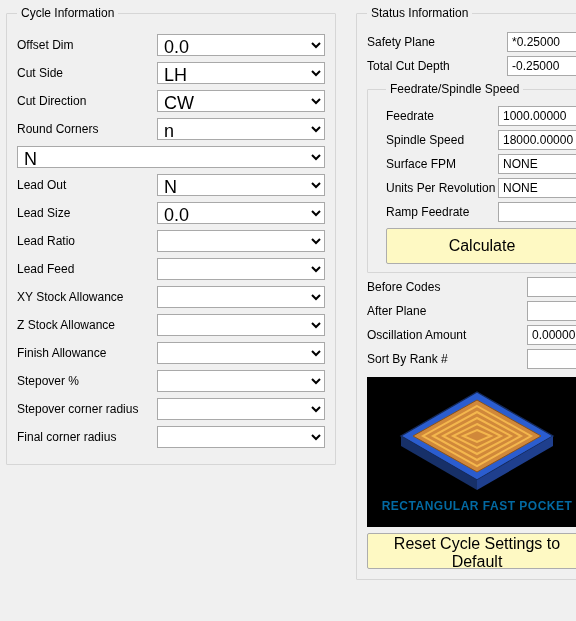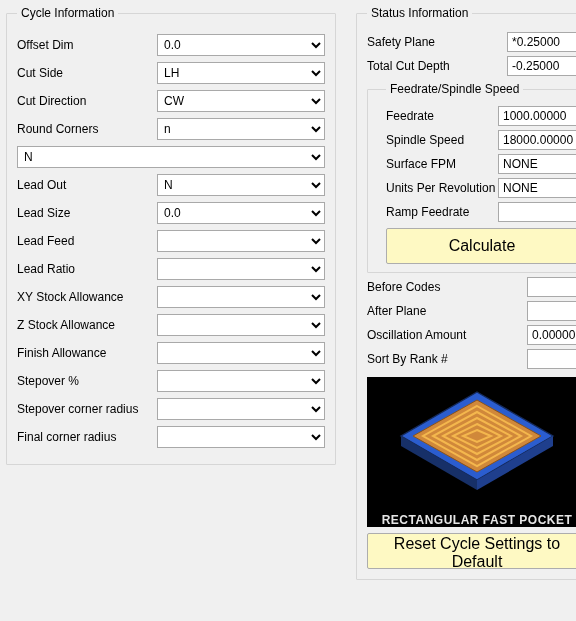--- a/index.html
+++ b/index.html
@@ -48,21 +48,21 @@
   }
   .right fieldset.inner .row .lbl {
     flex: 0 0 112px;
   }
   .right .row.sm .lbl {
     flex: 0 0 118px;
   }
   select.combo {
     flex: 1;
     height: 22px;
-    font-size: 12px;
+    font-size: 18px;
     background: #fff;
     border: 1px solid #a9a9a9;
     padding: 1px 2px;
   }
   input.field {
     flex: 1;
     height: 20px;
     font-size: 12px;
     background: #fff;
     border: 1px solid #a9a9a9;
@@ -96,25 +96,25 @@
     height: 150px;
     background: #000;
     margin: 8px 0 4px 0;
     display: flex;
     align-items: flex-end;
     justify-content: center;
     position: relative;
     overflow: hidden;
   }
   .img-caption {
-    color: #e5e5e5;
+    color: #0369a1;
     font-weight: bold;
     font-size: 12px;
     letter-spacing: 0.5px;
-    padding-bottom: 0;
+    padding-bottom: 14px;
     z-index: 2;
     text-align: center;
   }
   .pocket-svg {
     position: absolute;
     top: 4px;
     left: 50%;
     transform: translateX(-50%);
     z-index: 1;
   }
@@ -149,25 +149,25 @@
       </div>
       <div class="row">
         <span class="lbl">Lead Out</span>
         <select class="combo"><option>N</option></select>
       </div>
       <div class="row">
         <span class="lbl">Lead Size</span>
         <select class="combo"><option>0.0</option></select>
       </div>
       <div class="row">
+        <span class="lbl">Lead Ratio</span>
+        <select class="combo"><option></option></select>
+      </div>
+      <div class="row">
         <span class="lbl">Lead Feed</span>
-        <select class="combo"><option></option></select>
-      </div>
-      <div class="row">
-        <span class="lbl">Lead Ratio</span>
         <select class="combo"><option></option></select>
       </div>
       <div class="row">
         <span class="lbl">XY Stock Allowance</span>
         <select class="combo"><option></option></select>
       </div>
       <div class="row">
         <span class="lbl">Z Stock Allowance</span>
         <select class="combo"><option></option></select>
       </div>

